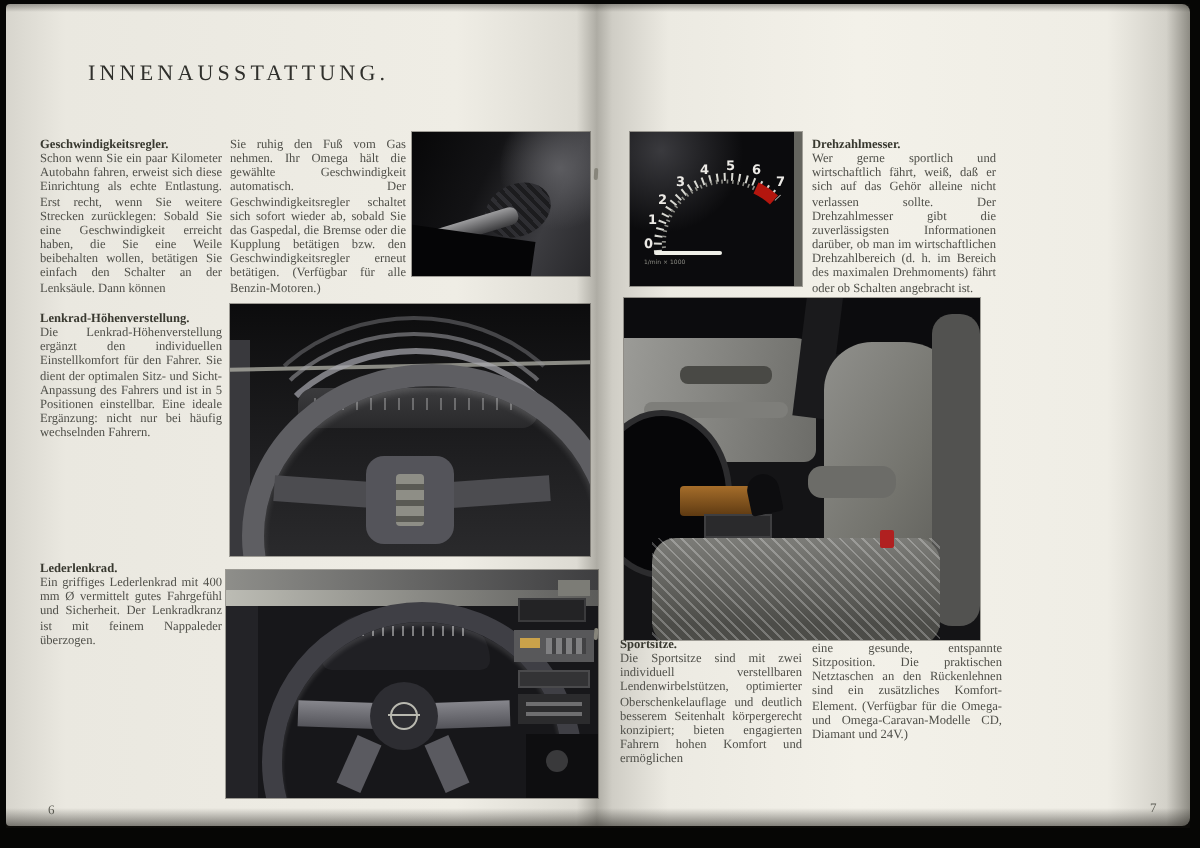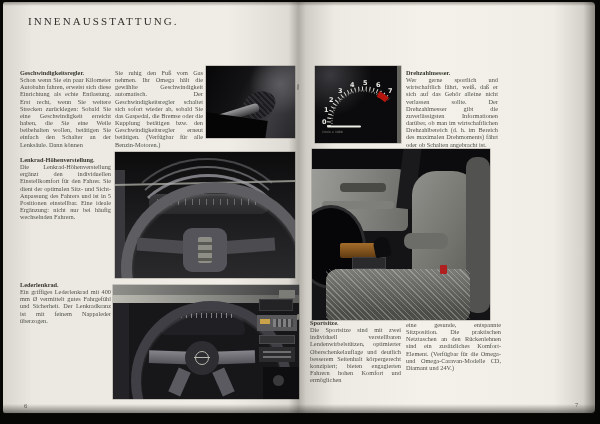--- a/index.html
+++ b/index.html
@@ -6,21 +6,21 @@
   .stage{position:relative;width:600px;height:424px;background:#060605;overflow:hidden;
          font-family:"Liberation Serif",serif;-webkit-font-smoothing:antialiased;}
   .spread{position:absolute;left:3px;top:2px;width:592px;height:411px;border-radius:2px 4px 4px 2px;
     background:linear-gradient(90deg,#d7d5cd 0%,#eae8e0 5%,#efede5 38%,#dddbd3 48.2%,#aeaca4 49.9%,#cfcdc5 51.2%,#eceae2 56%,#f3f1e9 72%,#efede5 93%,#d3d1c9 98%,#8d8b83 100%);}
   .bottom-shadow{position:absolute;left:0;bottom:-1px;width:100%;height:10px;
     background:linear-gradient(180deg,rgba(0,0,0,0),rgba(18,16,12,.55));}
   .top-shadow{position:absolute;left:0;top:0;width:100%;height:4px;
     background:linear-gradient(180deg,rgba(20,18,14,.35),rgba(0,0,0,0));}
   .staple{position:absolute;width:2px;height:6px;background:#87857b;border-radius:1px;}
 
-  .page-title{position:absolute;left:25px;top:13px;margin:0;font-size:11px;font-weight:400;
+  .page-title{position:absolute;left:25px;top:13px;margin:16px;font-size:11px;font-weight:400;
     letter-spacing:2.1px;color:#30302c;}
   .tb{position:absolute;font-size:6.3px;line-height:7.15px;color:#4f4f49;text-align:justify;}
   .tb .hd{font-weight:700;color:#38382f;}
   .pn{position:absolute;font-size:6.5px;color:#5e5e56;}
 
   .ph{position:absolute;overflow:hidden;background:#101012;box-shadow:0 0 0 .5px rgba(40,38,32,.4);}
   .abs{position:absolute;}
 
   
   .tn{position:absolute;color:#eceae6;font-size:6.5px;line-height:6.5px;font-weight:700;

